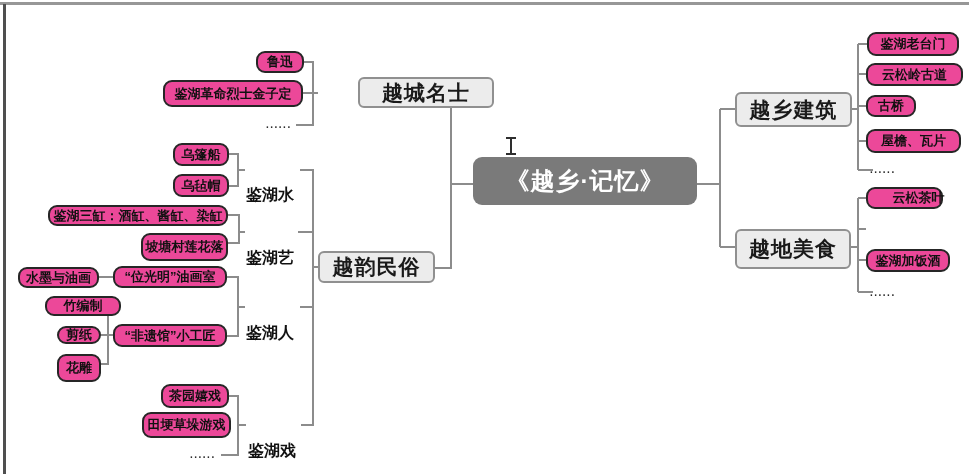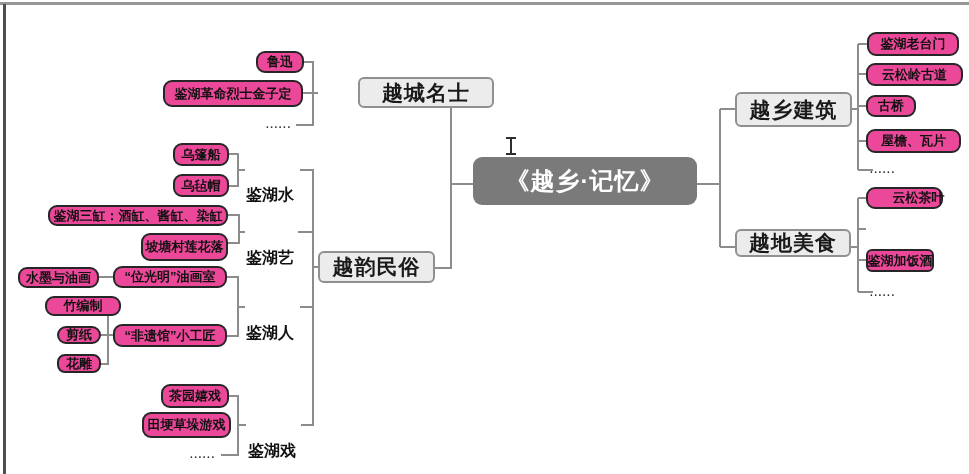--- a/index.html
+++ b/index.html
@@ -92,34 +92,34 @@
 
   <div class="glabel" style="left:246px;top:224px;">鉴湖艺</div>
   <div class="node leaf" style="left:48px;top:205px;width:180px;height:21px;">鉴湖三缸：酒缸、酱缸、染缸</div>
   <div class="node leaf" style="left:141px;top:233px;width:87px;height:28px;">坡塘村莲花落</div>
 
   <div class="glabel" style="left:246px;top:299px;">鉴湖人</div>
   <div class="node leaf" style="left:18px;top:267px;width:81px;height:21px;">水墨与油画</div>
   <div class="node leaf" style="left:113px;top:266px;width:114px;height:22px;">“位光明”油画室</div>
   <div class="node leaf" style="left:45px;top:296px;width:76px;height:20px;">竹编制</div>
   <div class="node leaf" style="left:57px;top:326px;width:44px;height:18px;">剪纸</div>
-  <div class="node leaf" style="left:57px;top:354px;width:44px;height:19px;border-radius:8px;">花雕</div>
+  <div class="node leaf" style="left:57px;top:354px;width:44px;height:28px;">花雕</div>
   <div class="node leaf" style="left:113px;top:324px;width:114px;height:23px;">“非遗馆”小工匠</div>
 
   <div class="glabel" style="left:248px;top:417px;">鉴湖戏</div>
   <div class="node leaf" style="left:161px;top:384px;width:68px;height:24px;">茶园嬉戏</div>
   <div class="node leaf" style="left:142px;top:412px;width:89px;height:26px;">田埂草垛游戏</div>
   <div class="dots" style="left:190px;top:449px;">......</div>
 
   <div class="node l2" style="left:735px;top:92px;width:117px;height:35px;">越乡建筑</div>
-  <div class="node l2" style="left:735px;top:229px;width:116px;height:28px;">越地美食</div>
+  <div class="node l2" style="left:735px;top:229px;width:116px;height:40px;">越地美食</div>
 
   <div class="node leaf" style="left:867px;top:32px;width:92px;height:24px;">鉴湖老台门</div>
   <div class="node leaf" style="left:866px;top:63px;width:97px;height:23px;">云松岭古道</div>
   <div class="node leaf" style="left:866px;top:95px;width:50px;height:22px;">古桥</div>
   <div class="node leaf" style="left:866px;top:129px;width:95px;height:24px;">屋檐、瓦片</div>
   <div class="dots" style="left:870px;top:164px;">......</div>
 
   <div class="node leaf" style="left:866px;top:187px;width:77px;height:22px;padding-left:28px;">云松茶叶</div>
-  <div class="node leaf" style="left:866px;top:249px;width:68px;height:23px;border-radius:6px;">鉴湖加饭酒</div>
+  <div class="node leaf" style="left:866px;top:249px;width:84px;height:23px;">鉴湖加饭酒</div>
   <div class="dots" style="left:870px;top:287px;">......</div>
 
 </div>
 
 </body></html>

